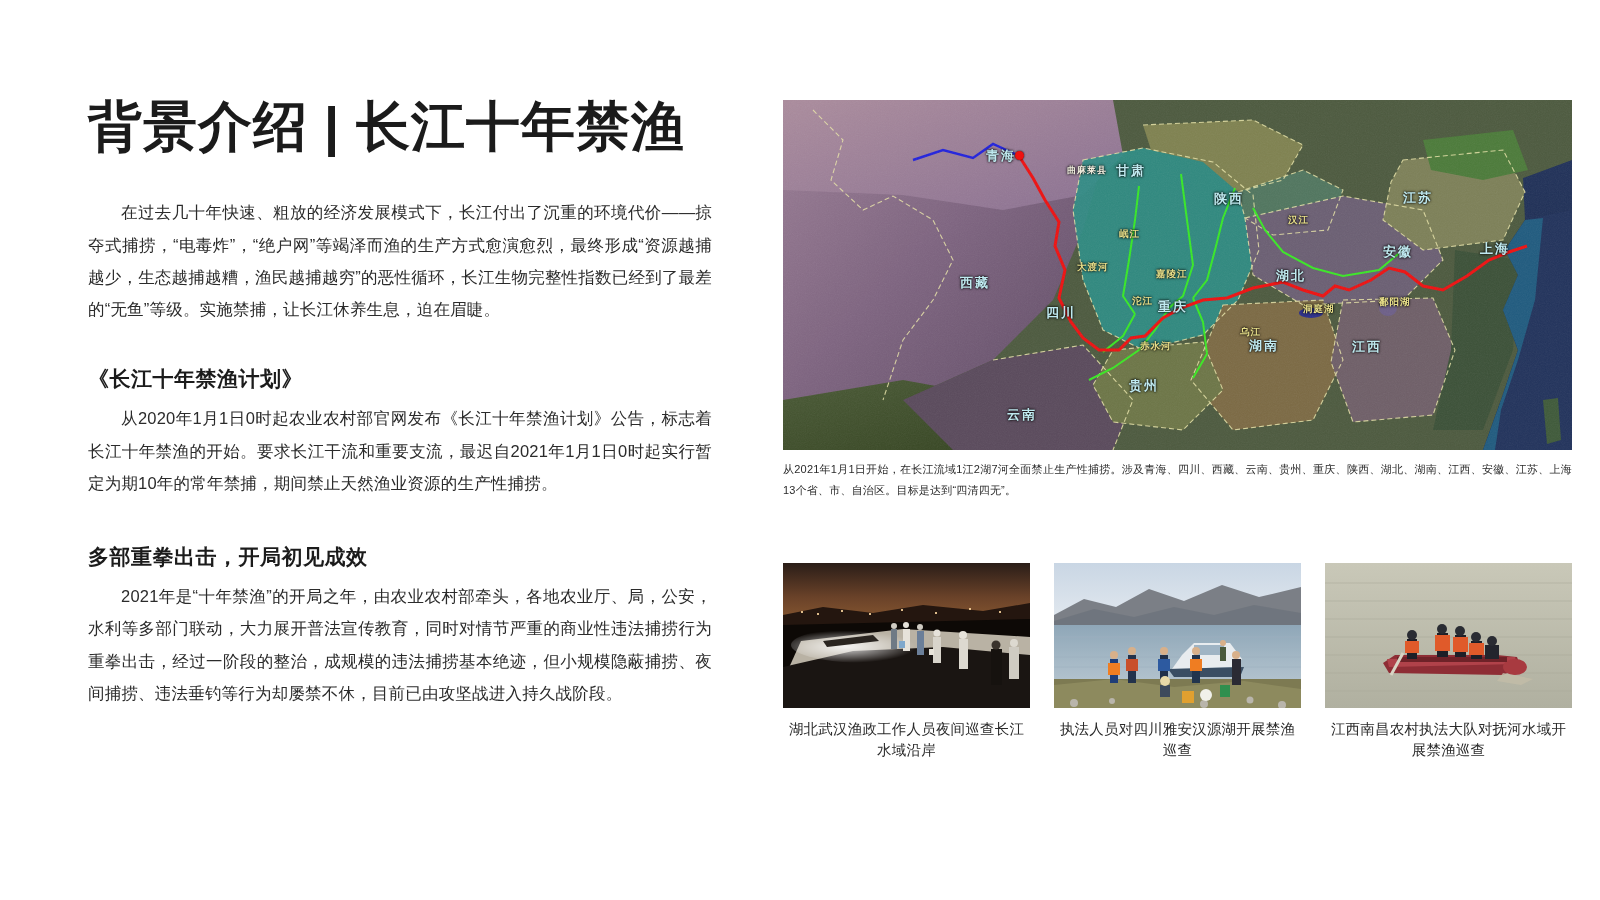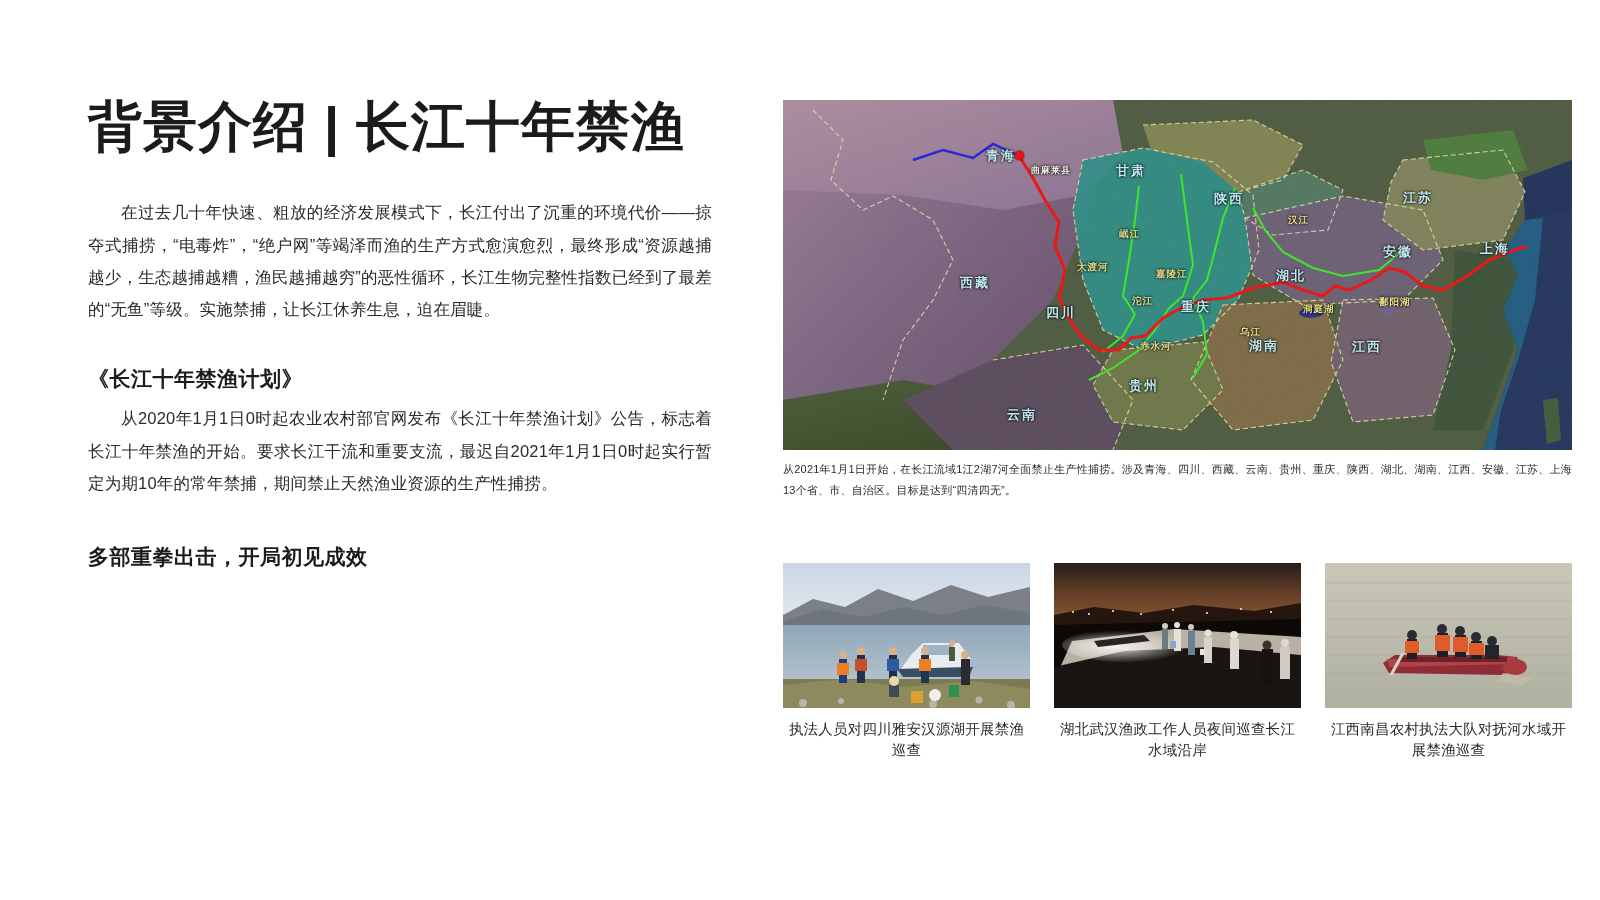--- a/index.html
+++ b/index.html
@@ -60,21 +60,21 @@
     position:absolute;
     font-size:11px;
     font-weight:700;
     color:#bfe9ef;
     text-shadow:0 0 3px rgba(0,0,0,.9),0 0 2px rgba(0,0,0,.9);
     white-space:nowrap;
     letter-spacing:2px;
     pointer-events:none;
   }
   .map-label.river{color:#e9e08a;font-size:9.5px;letter-spacing:1px;}
-  .map-label.city{color:#f2efe0;font-size:9px;letter-spacing:1px;}
+  .map-label.city{color:#f2efe0;font-size:9px;letter-spacing:1px;margin-left:36px;}
   .map-label.big{font-size:13px;}
   .map-dot{
     position:absolute;width:9px;height:9px;border-radius:50%;
     background:#ee1111;box-shadow:0 0 2px #000;
   }
 
   
   .map-caption{
     margin-top:9px;
     font-size:11px;
@@ -121,20 +121,21 @@
 
     <div class="section">
       <h2 class="sec-head">《长江十年禁渔计划》</h2>
       <p class="sec-body">从2020年1月1日0时起农业农村部官网发布《长江十年禁渔计划》公告，标志着长江十年禁渔的开始。要求长江干流和重要支流，最迟自2021年1月1日0时起实行暂定为期10年的常年禁捕，期间禁止天然渔业资源的生产性捕捞。</p>
     </div>
 
     <div class="gap-b"></div>
 
     <div class="section">
       <h2 class="sec-head">多部重拳出击，开局初见成效</h2>
+      <p class="sec-body">2021年是“十年禁渔”的开局之年，由农业农村部牵头，各地农业厅、局，公安，水利等多部门联动，大力展开普法宣传教育，同时对情节严重的商业性违法捕捞行为重拳出击，经过一阶段的整治，成规模的违法捕捞基本绝迹，但小规模隐蔽捕捞、夜间捕捞、违法垂钓等行为却屡禁不休，目前已由攻坚战进入持久战阶段。</p>
     </div>
 
   </div>
 
   <div class="right-col">
 
     <div class="map-wrap">
       <svg class="map-canvas" viewBox="0 0 789 350" preserveAspectRatio="none">
         <defs>
           <linearGradient id="tibet" x1="0" y1="0" x2="1" y2="1">
@@ -244,103 +245,38 @@
           <div class="map-label big" style="left: 398px; top: 90px; padding-left: 33px;">陕西</div>
           <div class="map-label river" style="left: 472px; top: 114px; padding-left: 33px;">汉江</div>
           <div class="map-label big" style="left: 620px; top: 89px;">江苏</div>
           <div class="map-label big" style="left: 600px; top: 143px;">安徽</div>
           <div class="map-label big" style="left: 697px; top: 140px;">上海</div>
           <div class="map-label big" style="left: 177px; top: 174px;">西藏</div>
           <div class="map-label river" style="left: 336px; top: 128px;">岷江</div>
           <div class="map-label river" style="left: 294px; top: 161px;">大渡河</div>
           <div class="map-label river" style="left: 373px; top: 168px;">嘉陵江</div>
           <div class="map-label river" style="left: 349px; top: 195px;">沱江</div>
-          <div class="map-label big" style="left: 375px; top: 198px; margin-left: 23px;">重庆</div>
+          <div class="map-label big" style="left: 375px; top: 198px;">重庆</div>
           <div class="map-label big" style="left: 493px; top: 167px;">湖北</div>
           <div class="map-label big" style="left: 263px; top: 204px;">四川</div>
           <div class="map-label river" style="left: 520px; top: 203px;">洞庭湖</div>
           <div class="map-label river" style="left: 596px; top: 196px;">鄱阳湖</div>
           <div class="map-label river" style="left: 413px; top: 226px; padding-left: 44px;">乌江</div>
           <div class="map-label river" style="left: 357px; top: 240px;">赤水河</div>
           <div class="map-label big" style="left: 466px; top: 237px;">湖南</div>
           <div class="map-label big" style="left: 569px; top: 238px;">江西</div>
           <div class="map-label big" style="left: 346px; top: 277px;">贵州</div>
           <div class="map-label big" style="left: 224px; top: 306px;">云南</div>
         </div>
     </div>
 
     <div class="map-caption">从2021年1月1日开始，在长江流域1江2湖7河全面禁止生产性捕捞。涉及青海、四川、西藏、云南、贵州、重庆、陕西、湖北、湖南、江西、安徽、江苏、上海13个省、市、自治区。目标是达到“四清四无”。</div>
   </div>
 
   <div class="photo-row">
-
-    <div class="photo-card">
-      <div class="photo">
-        <svg viewBox="0 0 247 145" preserveAspectRatio="none">
-          <defs>
-            <linearGradient id="p1sky" x1="0" y1="0" x2="0" y2="1">
-              <stop offset="0%" stop-color="#c9d6e4"></stop>
-                <stop offset="100%" stop-color="#e3e9ef"></stop>
-            </linearGradient>
-            <linearGradient id="p1water" x1="0" y1="0" x2="0" y2="1">
-              <stop offset="0%" stop-color="#8fa7b8"></stop>
-                <stop offset="100%" stop-color="#b3c3ce"></stop>
-            </linearGradient>
-          </defs>
-          <rect width="247" height="60" fill="url(#p1sky)"></rect>
-          <path d="M0,52 L30,36 L62,44 L95,26 L130,38 L168,22 L205,34 L247,24 L247,62 L0,62 Z" fill="#7b7f86"></path>
-          <path d="M0,58 L40,46 L80,54 L120,44 L160,52 L200,42 L247,50 L247,64 L0,64 Z" fill="#6d737c" opacity=".8"></path>
-          <rect y="62" width="247" height="58" fill="url(#p1water)"></rect>
-          <g stroke="#9db0bf" stroke-width="1" opacity=".6">
-            <line x1="0" y1="74" x2="247" y2="74"></line>
-              <line x1="0" y1="84" x2="247" y2="84"></line>
-            <line x1="0" y1="94" x2="247" y2="94"></line>
-              <line x1="0" y1="104" x2="247" y2="104"></line>
-          </g>
-          <rect y="116" width="247" height="29" fill="#7d7a52"></rect>
-          <path d="M0,122 L60,116 L120,124 L190,118 L247,126 L247,145 L0,145 Z" fill="#8d8a5e"></path>
-          <g fill="#b9b5ab">
-            <circle cx="20" cy="140" r="4"></circle>
-              <circle cx="58" cy="138" r="3"></circle>
-            <circle cx="150" cy="141" r="4"></circle>
-              <circle cx="196" cy="137" r="3.5"></circle>
-            <circle cx="228" cy="142" r="4"></circle>
-          </g>
-
-          <path d="M118,106 L180,104 L188,96 L176,80 L140,80 L128,92 Z" fill="#e8ecef"></path>
-          <rect x="140" y="82" width="30" height="10" fill="#9fb4c4"></rect>
-          <path d="M114,106 L190,104 L186,114 L120,114 Z" fill="#3a4e63"></path>
-
-          <g>
-            <rect x="56" y="96" width="8" height="24" fill="#1f3d78"></rect>
-              <circle cx="60" cy="92" r="4" fill="#d8b08a"></circle>
-            <rect x="54" y="100" width="12" height="12" fill="#ef7d22"></rect>
-            <rect x="74" y="92" width="8" height="28" fill="#23324b"></rect>
-              <circle cx="78" cy="88" r="4" fill="#d8b08a"></circle>
-            <rect x="72" y="96" width="12" height="12" fill="#c94f2a"></rect>
-            <rect x="106" y="92" width="8" height="28" fill="#20304a"></rect>
-              <circle cx="110" cy="88" r="4" fill="#d8b08a"></circle>
-            <rect x="104" y="96" width="12" height="12" fill="#2d5aa0"></rect>
-            <rect x="138" y="92" width="8" height="28" fill="#21344d"></rect>
-              <circle cx="142" cy="88" r="4" fill="#d8b08a"></circle>
-            <rect x="136" y="96" width="12" height="12" fill="#ef7d22"></rect>
-            <rect x="178" y="96" width="9" height="26" fill="#2a2a33"></rect>
-              <circle cx="182" cy="92" r="4" fill="#d8b08a"></circle>
-            <rect x="106" y="122" width="10" height="12" fill="#3d4a5c"></rect>
-              <circle cx="111" cy="118" r="5" fill="#e8d9a8"></circle>
-            <rect x="166" y="84" width="6" height="14" fill="#4a5a3c"></rect>
-              <circle cx="169" cy="80" r="3" fill="#d8b08a"></circle>
-          </g>
-          <rect x="166" y="122" width="10" height="12" fill="#2f8f4e"></rect>
-          <rect x="128" y="128" width="12" height="12" fill="#e0a030"></rect>
-          <circle cx="152" cy="132" r="6" fill="#f0f0ea"></circle>
-        </svg>
-      </div>
-      <div class="photo-cap">执法人员对四川雅安汉源湖开展禁渔巡查</div>
-    </div>
 
     <div class="photo-card">
       <div class="photo">
         <svg viewBox="0 0 247 145" preserveAspectRatio="none">
           <defs>
             <linearGradient id="p2sky" x1="0" y1="0" x2="0" y2="1">
               <stop offset="0%" stop-color="#2a1d18"></stop>
                 <stop offset="55%" stop-color="#6a4229"></stop>
               <stop offset="100%" stop-color="#8a5a31"></stop>
             </linearGradient>
@@ -389,20 +325,85 @@
           <rect x="146" y="86" width="5" height="6" fill="#e8e4da"></rect>
         </svg>
       </div>
       <div class="photo-cap">湖北武汉渔政工作人员夜间巡查长江水域沿岸</div>
     </div>
 
     <div class="photo-card">
       <div class="photo">
         <svg viewBox="0 0 247 145" preserveAspectRatio="none">
           <defs>
+            <linearGradient id="p1sky" x1="0" y1="0" x2="0" y2="1">
+              <stop offset="0%" stop-color="#c9d6e4"></stop>
+                <stop offset="100%" stop-color="#e3e9ef"></stop>
+            </linearGradient>
+            <linearGradient id="p1water" x1="0" y1="0" x2="0" y2="1">
+              <stop offset="0%" stop-color="#8fa7b8"></stop>
+                <stop offset="100%" stop-color="#b3c3ce"></stop>
+            </linearGradient>
+          </defs>
+          <rect width="247" height="60" fill="url(#p1sky)"></rect>
+          <path d="M0,52 L30,36 L62,44 L95,26 L130,38 L168,22 L205,34 L247,24 L247,62 L0,62 Z" fill="#7b7f86"></path>
+          <path d="M0,58 L40,46 L80,54 L120,44 L160,52 L200,42 L247,50 L247,64 L0,64 Z" fill="#6d737c" opacity=".8"></path>
+          <rect y="62" width="247" height="58" fill="url(#p1water)"></rect>
+          <g stroke="#9db0bf" stroke-width="1" opacity=".6">
+            <line x1="0" y1="74" x2="247" y2="74"></line>
+              <line x1="0" y1="84" x2="247" y2="84"></line>
+            <line x1="0" y1="94" x2="247" y2="94"></line>
+              <line x1="0" y1="104" x2="247" y2="104"></line>
+          </g>
+          <rect y="116" width="247" height="29" fill="#7d7a52"></rect>
+          <path d="M0,122 L60,116 L120,124 L190,118 L247,126 L247,145 L0,145 Z" fill="#8d8a5e"></path>
+          <g fill="#b9b5ab">
+            <circle cx="20" cy="140" r="4"></circle>
+              <circle cx="58" cy="138" r="3"></circle>
+            <circle cx="150" cy="141" r="4"></circle>
+              <circle cx="196" cy="137" r="3.5"></circle>
+            <circle cx="228" cy="142" r="4"></circle>
+          </g>
+
+          <path d="M118,106 L180,104 L188,96 L176,80 L140,80 L128,92 Z" fill="#e8ecef"></path>
+          <rect x="140" y="82" width="30" height="10" fill="#9fb4c4"></rect>
+          <path d="M114,106 L190,104 L186,114 L120,114 Z" fill="#3a4e63"></path>
+
+          <g>
+            <rect x="56" y="96" width="8" height="24" fill="#1f3d78"></rect>
+              <circle cx="60" cy="92" r="4" fill="#d8b08a"></circle>
+            <rect x="54" y="100" width="12" height="12" fill="#ef7d22"></rect>
+            <rect x="74" y="92" width="8" height="28" fill="#23324b"></rect>
+              <circle cx="78" cy="88" r="4" fill="#d8b08a"></circle>
+            <rect x="72" y="96" width="12" height="12" fill="#c94f2a"></rect>
+            <rect x="106" y="92" width="8" height="28" fill="#20304a"></rect>
+              <circle cx="110" cy="88" r="4" fill="#d8b08a"></circle>
+            <rect x="104" y="96" width="12" height="12" fill="#2d5aa0"></rect>
+            <rect x="138" y="92" width="8" height="28" fill="#21344d"></rect>
+              <circle cx="142" cy="88" r="4" fill="#d8b08a"></circle>
+            <rect x="136" y="96" width="12" height="12" fill="#ef7d22"></rect>
+            <rect x="178" y="96" width="9" height="26" fill="#2a2a33"></rect>
+              <circle cx="182" cy="92" r="4" fill="#d8b08a"></circle>
+            <rect x="106" y="122" width="10" height="12" fill="#3d4a5c"></rect>
+              <circle cx="111" cy="118" r="5" fill="#e8d9a8"></circle>
+            <rect x="166" y="84" width="6" height="14" fill="#4a5a3c"></rect>
+              <circle cx="169" cy="80" r="3" fill="#d8b08a"></circle>
+          </g>
+          <rect x="166" y="122" width="10" height="12" fill="#2f8f4e"></rect>
+          <rect x="128" y="128" width="12" height="12" fill="#e0a030"></rect>
+          <circle cx="152" cy="132" r="6" fill="#f0f0ea"></circle>
+        </svg>
+      </div>
+      <div class="photo-cap">执法人员对四川雅安汉源湖开展禁渔巡查</div>
+    </div>
+
+    <div class="photo-card">
+      <div class="photo">
+        <svg viewBox="0 0 247 145" preserveAspectRatio="none">
+          <defs>
             <linearGradient id="p3w" x1="0" y1="0" x2="0" y2="1">
               <stop offset="0%" stop-color="#c9c8b8"></stop>
                 <stop offset="100%" stop-color="#b0b0a0"></stop>
             </linearGradient>
           </defs>
           <rect width="247" height="145" fill="url(#p3w)"></rect>
           <g stroke="#a8a898" stroke-width="1" opacity=".55">
             <line x1="0" y1="20" x2="247" y2="20"></line>
               <line x1="0" y1="38" x2="247" y2="38"></line>
             <line x1="0" y1="56" x2="247" y2="56"></line>

